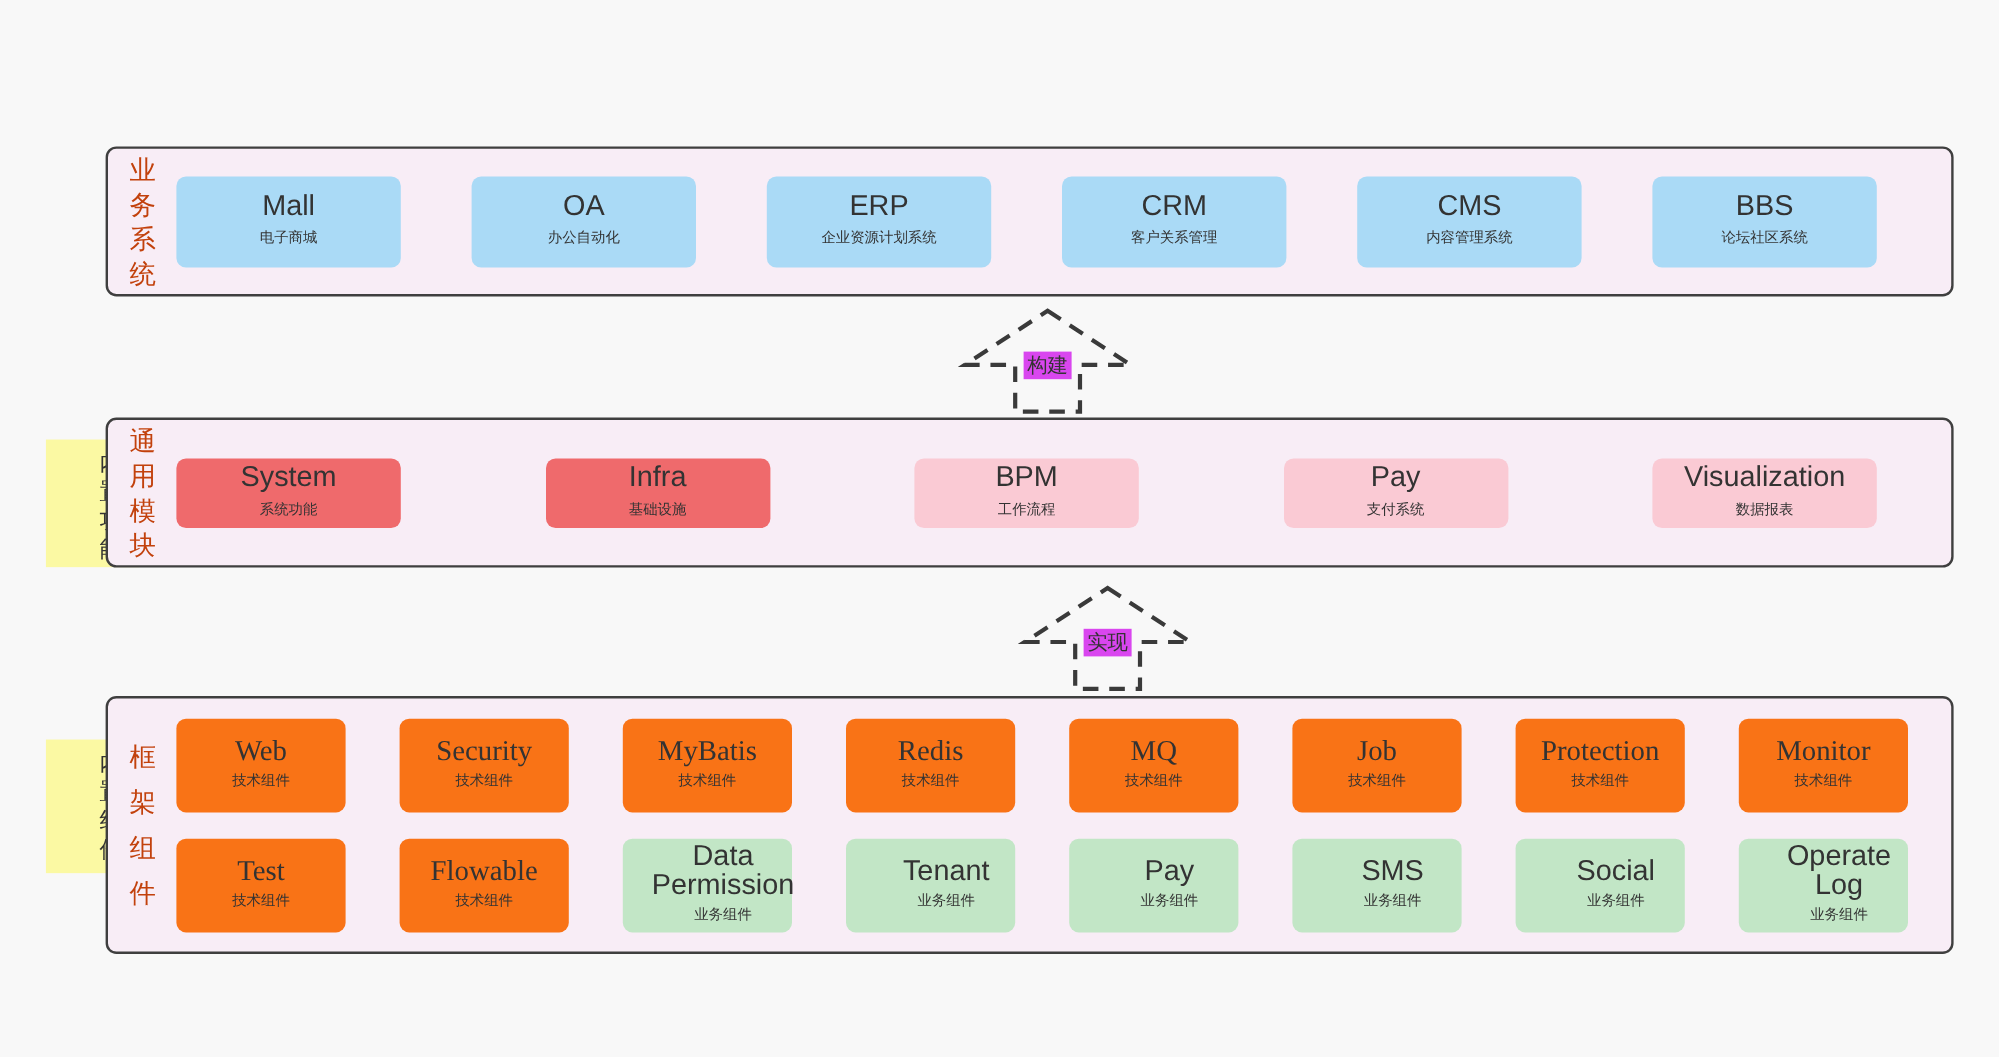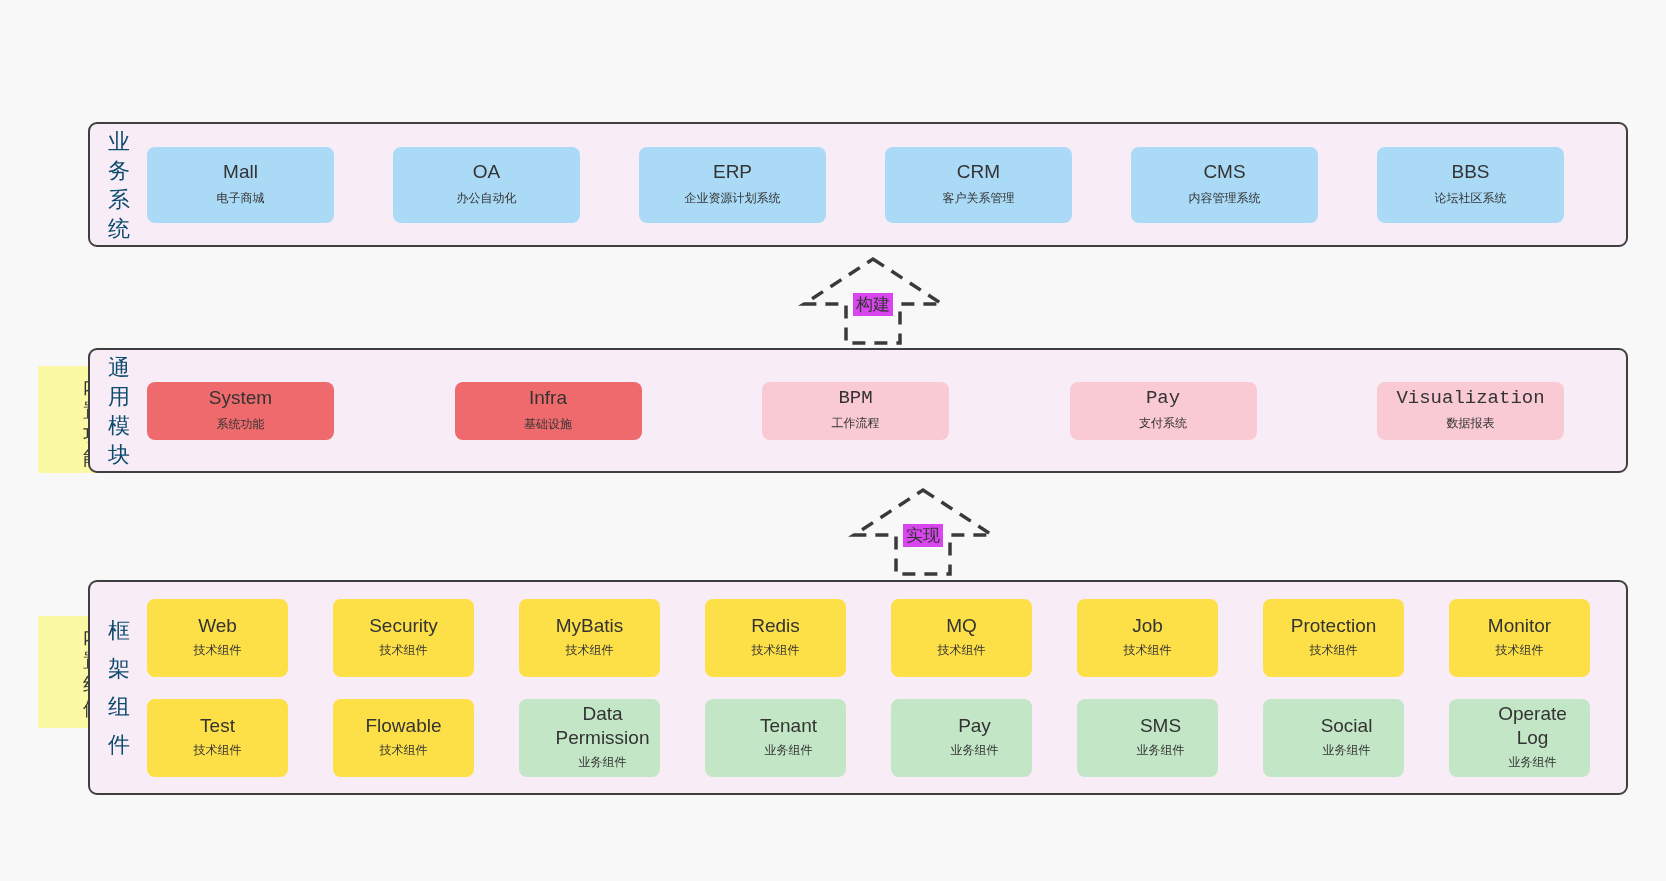--- a/index.html
+++ b/index.html
@@ -29,21 +29,21 @@
   .panel-3{top:580px;height:215px;}
 
   .side-label{
     width:26px;
     margin-left:16px;
     font-size:22px;
     line-height:29px;
     word-break:break-all;
     text-align:center;
     flex:0 0 auto;
-    color:#0c4a6e;
+    color:#c2410c;
   }
   .panel-3 .side-label{line-height:38px;}
 
   .boxes{
     flex:1;
     display:flex;
     justify-content:space-between;
     margin:0 62px 0 15px;
   }
   .panel-3 .boxes-wrap{
@@ -62,29 +62,29 @@
     flex-direction:column;
     align-items:center;
     justify-content:center;
     text-align:center;
     box-sizing:border-box;
     padding:2px 6px;
   }
   .panel-2 .box{height:58px;}
   .panel-3 .box{width:141px;height:78px;}
 
-  .box-name{font-size:19px;line-height:26px;}
+  .box-name{font-size:24px;line-height:26px;}
   .box-sub{font-size:12px;line-height:26px;}
   .panel-3 .box-name{line-height:24px;}
   .panel-3 .box-sub{line-height:24px;}
 
   .b-blue{background:#aadaf6;}
   .b-red{background:#ef6a6c;}
-  .b-pink{background:#facad4;font-family:Liberation Mono, monospace;}
-  .b-green{background:#fde047;}
+  .b-pink{background:#facad4;}
+  .b-green{background:#f97316;font-family:Liberation Serif, serif;}
   .b-lgreen{background:#c2e6c6;padding-left:32px;}
 
   
   .arrow{
     position:absolute;
     width:150px;height:90px;
   }
   .arrow-1{left:798px;top:256px;}
   .arrow-2{left:848px;top:487px;}
   .arrow svg{position:absolute;inset:0;}

